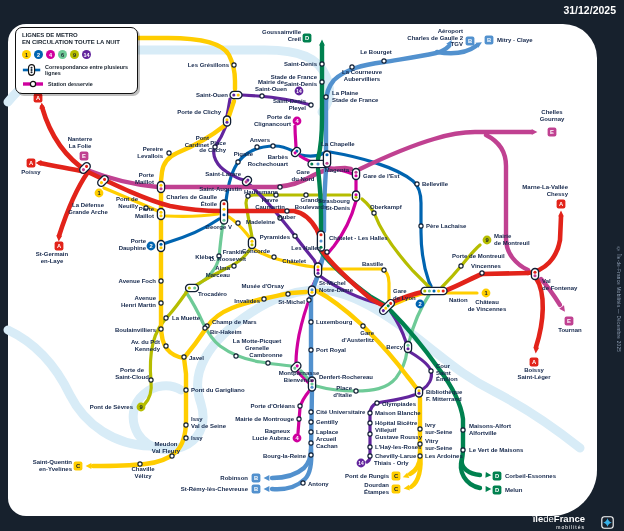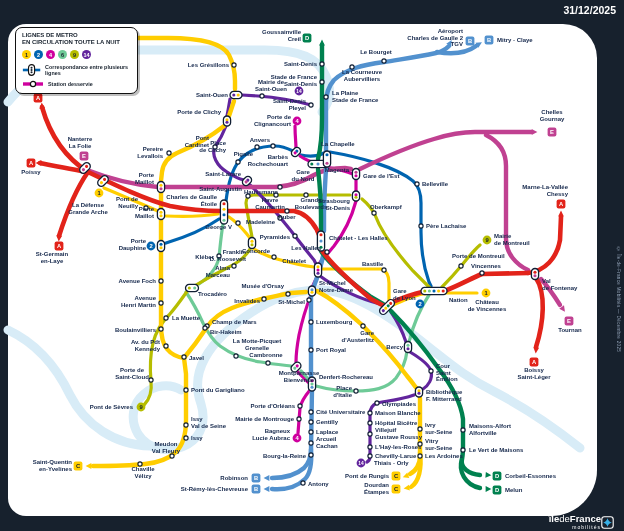--- a/index.html
+++ b/index.html
@@ -15,21 +15,21 @@
        writing-mode:vertical-rl;text-align:center;letter-spacing:.3px;}
   .map{position:absolute;left:0;top:0;width:624px;height:531px;}
   .legend{position:absolute;left:15px;top:27px;width:110px;background:#fff;border:1.6px solid #111;
        border-radius:7px;padding:4px 5px 5px 6px;box-shadow:2px 2px 0 rgba(0,0,0,.25);z-index:5;}
   .legend .lt{font-size:6px;font-weight:bold;color:#17212D;line-height:7px;}
   .legend .badges{display:flex;gap:3px;margin:4px 0 4px 0;}
   .legend .b{width:9px;height:9px;border-radius:50%;font-size:5.5px;font-weight:bold;
        display:flex;align-items:center;justify-content:center;}
   .legend .row{display:flex;align-items:center;gap:4px;margin-top:3px;}
   .legend .row span.txt{font-size:5.4px;font-weight:bold;color:#17212D;line-height:6px;}
-  .footer{position:absolute;right:10px;bottom:1px;height:15px;display:flex;align-items:center;gap:0;z-index:5;}
+  .footer{position:absolute;right:10px;bottom:1px;height:15px;display:flex;align-items:center;gap:16px;z-index:5;}
   .brand{color:#fff;font-size:9.5px;font-weight:bold;line-height:9px;text-align:right;}
   .brand .thin{font-weight:normal;}
   .brand .sub{display:block;font-size:5px;font-weight:normal;letter-spacing:1px;}
 </style>
 </head>
 <body>
 
 <div class="header">
   <div class="date">31/12/2025</div>
 </div>

